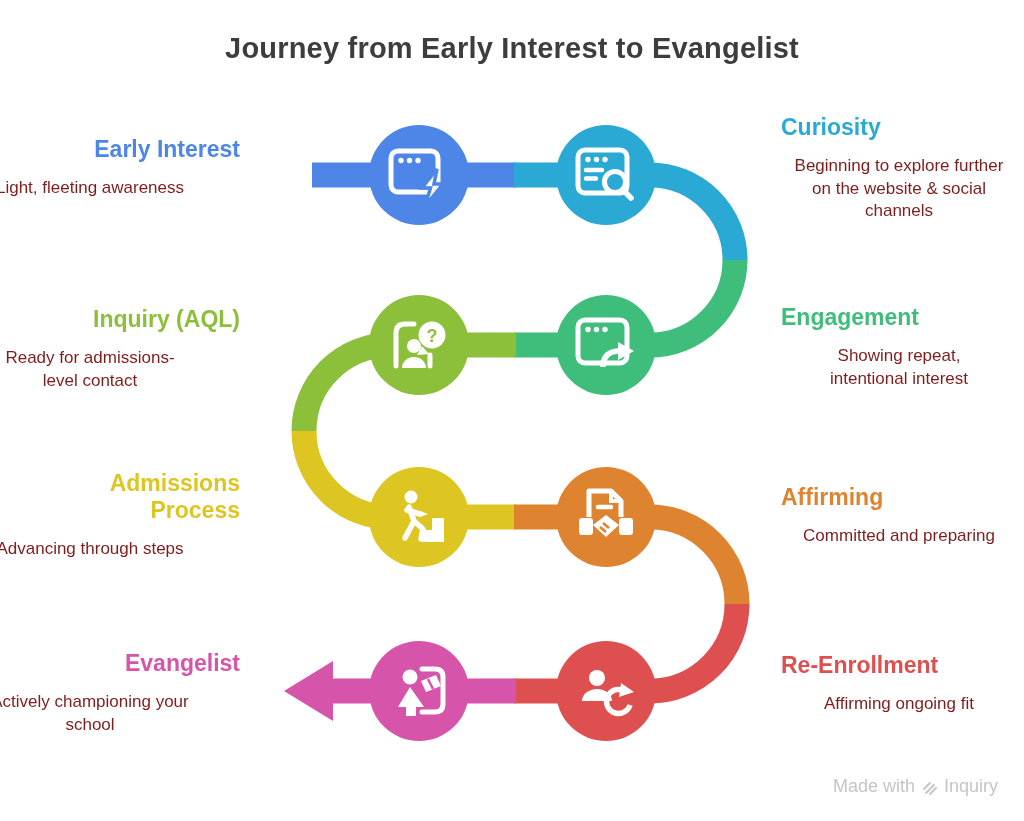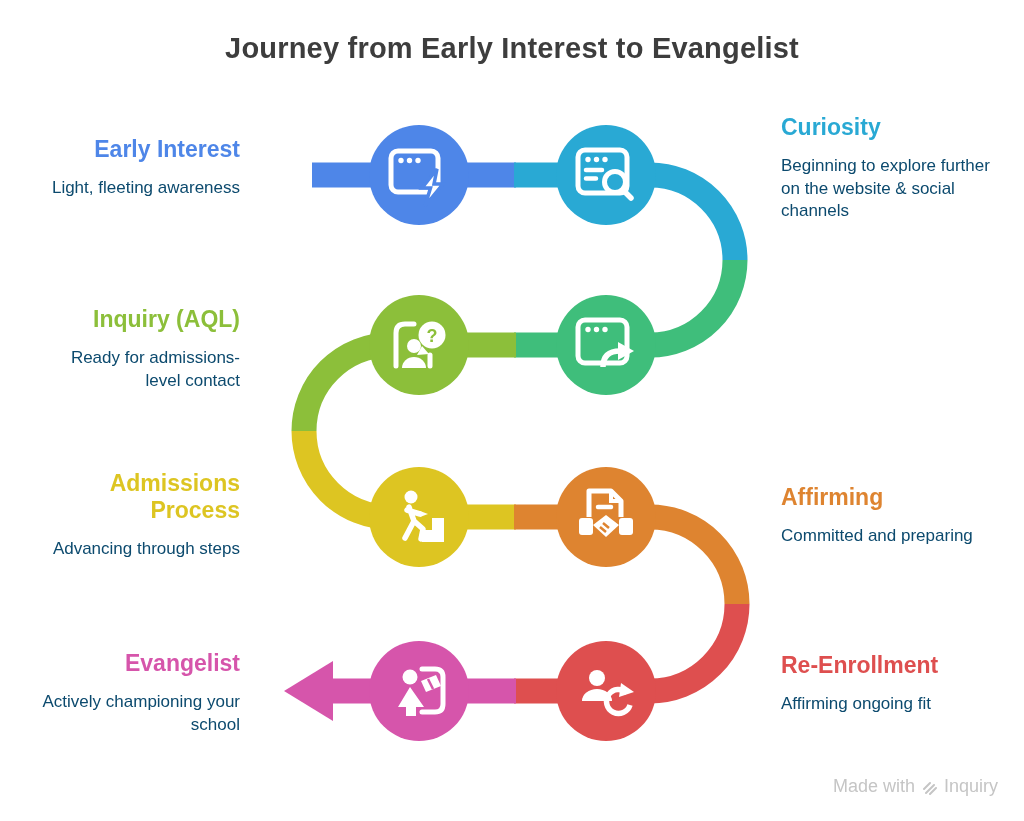--- a/index.html
+++ b/index.html
@@ -3,21 +3,21 @@
 <meta charset="utf-8">
 <style>
   html,body{margin:0;padding:0;background:#fff;}
   body{font-family:"Liberation Sans",sans-serif;}
   .canvas{position:relative;width:1024px;height:796px;background:#ffffff;overflow:hidden;}
   .title{position:absolute;top:32px;left:0;width:100%;text-align:center;
          font-size:29px;font-weight:bold;color:#3d3d3d;letter-spacing:.2px;}
   svg.diagram{position:absolute;left:0;top:0;}
   .stage{position:absolute;}
   .stage-label{font-size:23px;font-weight:bold;line-height:1.18;white-space:pre-line;margin:0 0 14px 0;}
-  .stage-desc{font-size:17px;color:#0c4a6e;line-height:1.32;white-space:pre-line;margin:0;}
+  .stage-desc{font-size:17px;color:#7f1d1d;line-height:1.32;white-space:pre-line;margin:11px;text-align:center;}
   .stage.left{width:300px;text-align:right;right:784px;}
   .stage.right{width:236px;text-align:left;left:781px;}
   .footer{position:absolute;top:776px;right:26px;display:flex;align-items:center;gap:6px;
           color:#c5c5c5;font-size:18px;}
   .footer svg{display:block;}
 </style>
 </head>
 <body>
 
 <div class="canvas">
@@ -136,20 +136,25 @@
     <p class="stage-desc">Actively championing your
 school</p>
   </div>
 
   <div class="stage right" style="top:114px">
     <p class="stage-label" style="color: rgb(41, 169, 212);">Curiosity</p>
     <p class="stage-desc">Beginning to explore further
 on the website &amp; social
 channels</p>
   </div>
+  <div class="stage right" style="top:304px">
+    <p class="stage-label" style="color: rgb(63, 190, 123);">Engagement</p>
+    <p class="stage-desc">Showing repeat,
+intentional interest</p>
+  </div>
   <div class="stage right" style="top:484px">
     <p class="stage-label" style="color: rgb(222, 132, 48);">Affirming</p>
     <p class="stage-desc">Committed and preparing</p>
   </div>
   <div class="stage right" style="top:652px">
     <p class="stage-label" style="color: rgb(222, 79, 79);">Re-Enrollment</p>
     <p class="stage-desc">Affirming ongoing fit</p>
   </div>
 
   <div class="footer">

